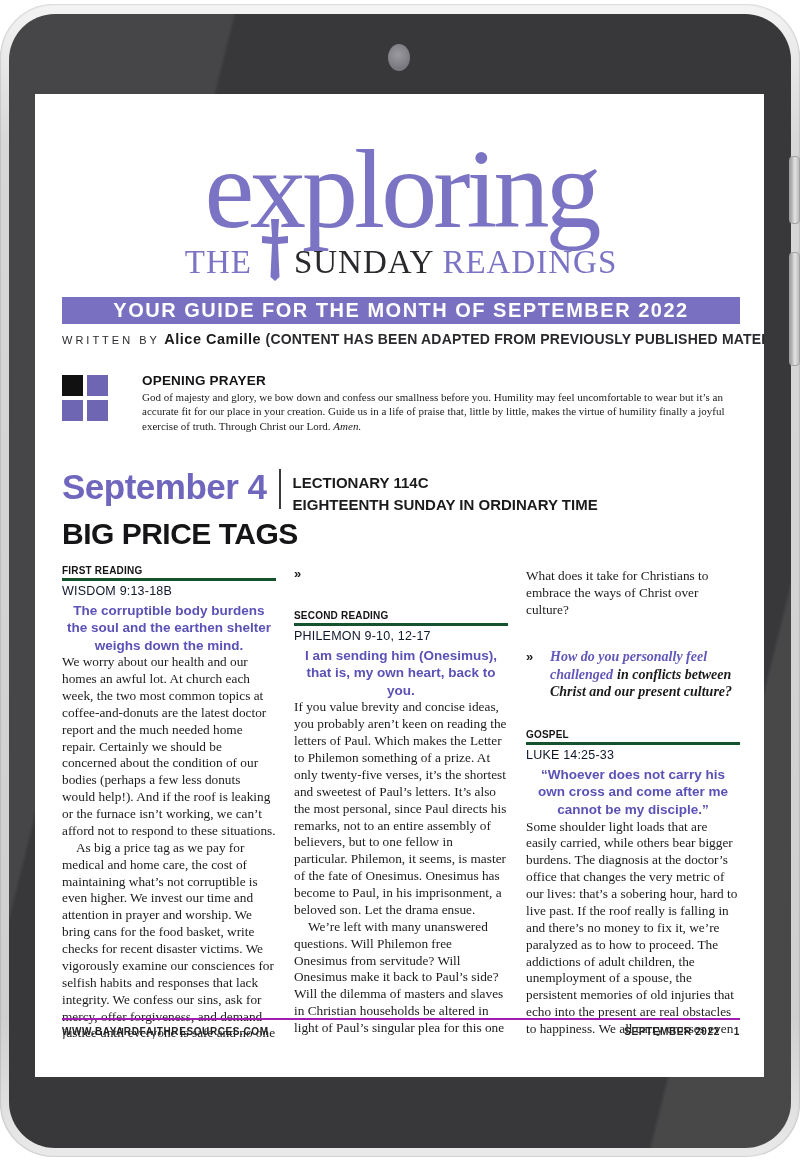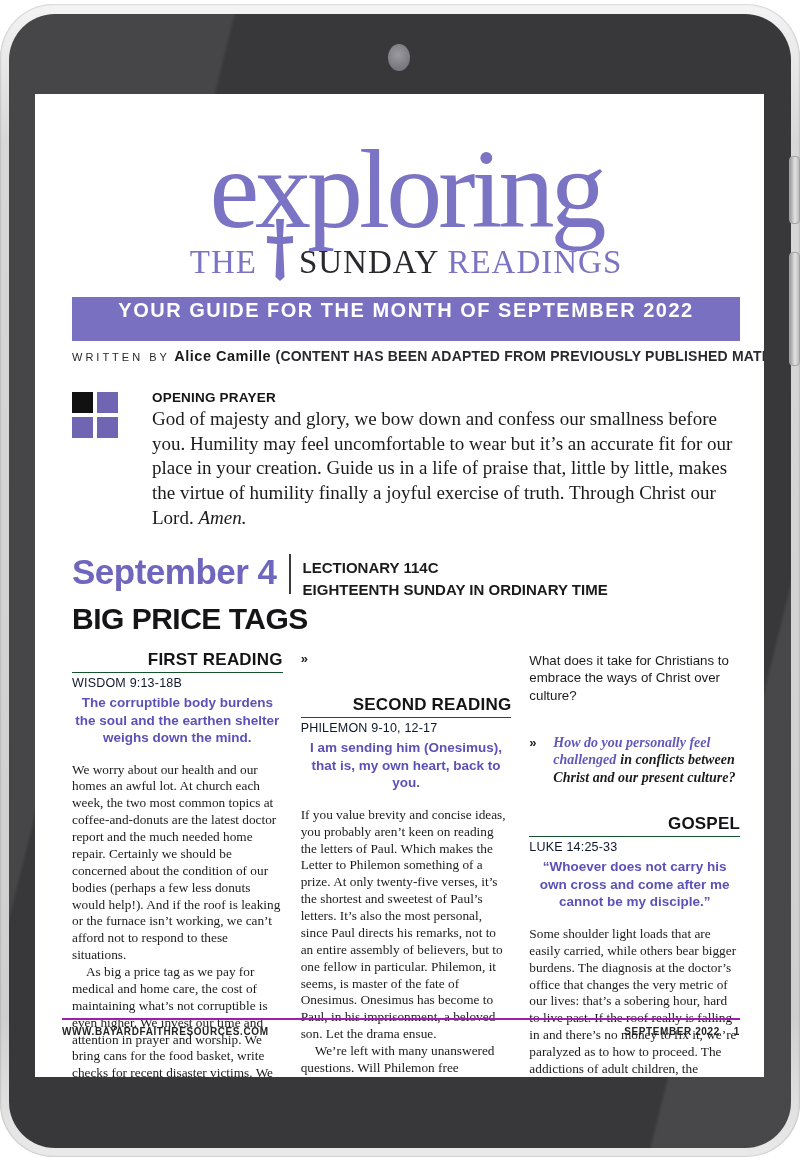--- a/index.html
+++ b/index.html
@@ -19,81 +19,81 @@
   .camera{position:absolute;left:379px;top:30px;width:22px;height:27px;border-radius:50%;
           background:radial-gradient(circle at 45% 40%,#9a9aa0,#77777d 70%);}
   .side-btn{position:absolute;left:789px;width:9px;border-radius:4px;z-index:5;
             background:linear-gradient(90deg,#9d9d9d,#e3e3e3 55%,#bdbdbd);border:1px solid #a2a2a2;}
   .btn-vol-up{top:152px;height:66px;}
   .btn-vol-down{top:248px;height:112px;}
 
   
   .screen{position:absolute;left:35px;top:90px;width:729px;height:983px;background:#ffffff;
           overflow:hidden;color:#1c1c1e;}
-  .content{position:absolute;left:0;top:0;right:0;bottom:0;padding:0 24px 0 37px;}
+  .content{position:absolute;left:0;top:0;right:0;bottom:0;padding:0 24px 0 27px;}
 
   
   .masthead{margin-top:44px;text-align:center;line-height:1;}
   .mast-title{font-family:"Liberation Serif",serif;font-size:112px;font-weight:400;
               color:#7b73c3;letter-spacing:-4px;line-height:.92;}
   .mast-sub{margin-top:-22px;font-family:"Liberation Serif",serif;font-size:33px;
             letter-spacing:1px;white-space:nowrap;}
   .mast-the{color:#7b73c3;}
   .cross-icon{display:inline-block;vertical-align:-8px;margin:0 6px 0 10px;}
   .mast-sunday{color:#2a2a2e;}
   .mast-readings{color:#7b73c3;}
 
-  .banner{margin-top:10px;background:#7a70c1;color:#ffffff;height:44px;line-height:27px;
+  .banner{margin-top:10px;background:#7a70c1;color:#ffffff;height:27px;line-height:27px;
           text-align:center;font-weight:bold;font-size:20px;letter-spacing:1.5px;}
   .byline{margin-top:6px;text-align:center;white-space:nowrap;}
   .byline-prefix{font-size:11px;letter-spacing:3px;color:#2a2a2e;}
   .byline-author{font-size:14.5px;font-weight:bold;letter-spacing:.5px;color:#1b1b1d;}
   .byline-note{font-size:14px;font-weight:bold;letter-spacing:.2px;color:#2a2a2e;}
 
   
   .prayer{margin-top:25px;position:relative;min-height:72px;}
   .prayer-squares{position:absolute;left:0;top:2px;width:46px;height:46px;
                   display:grid;grid-template-columns:21px 21px;grid-template-rows:21px 21px;gap:4px;}
   .sq{width:21px;height:21px;background:#6e66b3;}
   .sq.black{background:#111111;}
   .prayer-text{margin-left:80px;}
   .prayer-heading{font-size:13.5px;font-weight:bold;letter-spacing:.2px;color:#141416;}
-  .prayer-body{font-family:"Liberation Serif",serif;font-size:19px;line-height:1.3;
+  .prayer-body{font-family:"Liberation Serif",serif;font-size:11px;line-height:1.3;
                color:#1b1b1d;margin-top:2px;}
   .amen{font-style:italic;}
 
   
   .date-row{margin-top:24px;display:flex;align-items:flex-start;}
   .date-title{font-size:35px;font-weight:bold;color:#6f66bd;letter-spacing:-.5px;line-height:1;}
   .date-divider{width:2px;height:40px;background:#3a3a3c;margin:0 12px;}
   .lectionary{padding-top:3px;font-size:15px;font-weight:bold;color:#1b1b1d;line-height:1.45;}
   .headline{margin-top:3px;font-size:30px;font-weight:bold;color:#151517;letter-spacing:-.5px;line-height:1;}
 
   
   .columns{margin-top:16px;display:flex;gap:18px;height:474px;overflow:hidden;}
   .col{flex:1 1 0;min-width:0;}
 
-  .section-heading{font-size:17px;font-weight:bold;color:#141416;letter-spacing:.2px;
-                   border-bottom:1px solid #14532d;padding-bottom:2px;text-align:right;}
+  .section-heading{font-size:10px;font-weight:bold;color:#141416;letter-spacing:.2px;
+                   border-bottom:3px solid #14532d;padding-bottom:2px;}
   .ref{font-size:12.5px;color:#0f172a;margin-top:3px;letter-spacing:.2px;}
   .quote{font-size:13.5px;font-weight:bold;color:#5b51b6;line-height:1.3;margin-top:4px;text-align:center;}
   .body-text{font-family:"Liberation Serif",serif;font-size:13.3px;line-height:1.27;
-             color:#1b1b1d;margin-top:15px;}
+             color:#1b1b1d;margin-top:0;}
   .body-text p{margin:0;}
   .body-text p.indent{text-indent:14px;}
 
   .question{display:flex;font-family:"Liberation Serif",serif;font-size:14px;
             font-weight:bold;font-style:italic;line-height:1.25;color:#1b1b1d;}
   .q-marker{flex:0 0 24px;font-family:"Liberation Sans",sans-serif;font-style:normal;
             font-size:13px;padding-top:1px;}
   .q-purple{color:#6257bb;}
   .q-purple.lead{margin-right:4px;text-align:center;}
   .q2{margin-top:30px;}
   .gap-after-question{margin-top:28px;}
-  .cont-para{font-family:Liberation Sans, sans-serif;font-size:13.3px;line-height:1.3;
+  .cont-para{font-family:Liberation Serif, serif;font-size:13.3px;line-height:1.3;
              color:#1b1b1d;margin:2px 0 0 0;}
 
   
   .page-footer{position:absolute;left:27px;right:24px;bottom:40px;border-top:2px solid #a21caf;
                padding-top:6px;display:flex;justify-content:space-between;
                font-size:10px;font-weight:bold;letter-spacing:.6px;color:#232325;}
   .footer-right span{margin-left:14px;}
 </style>
 </head>
 <body>

